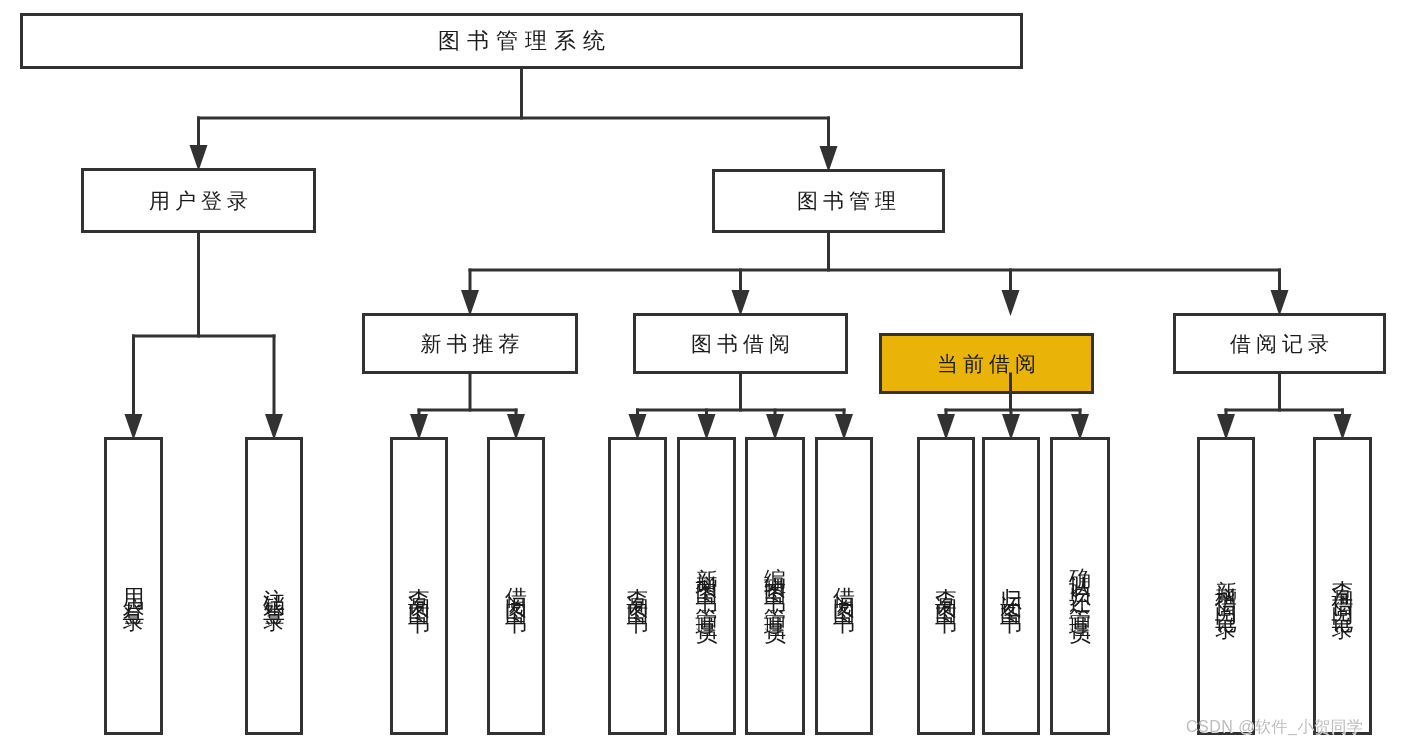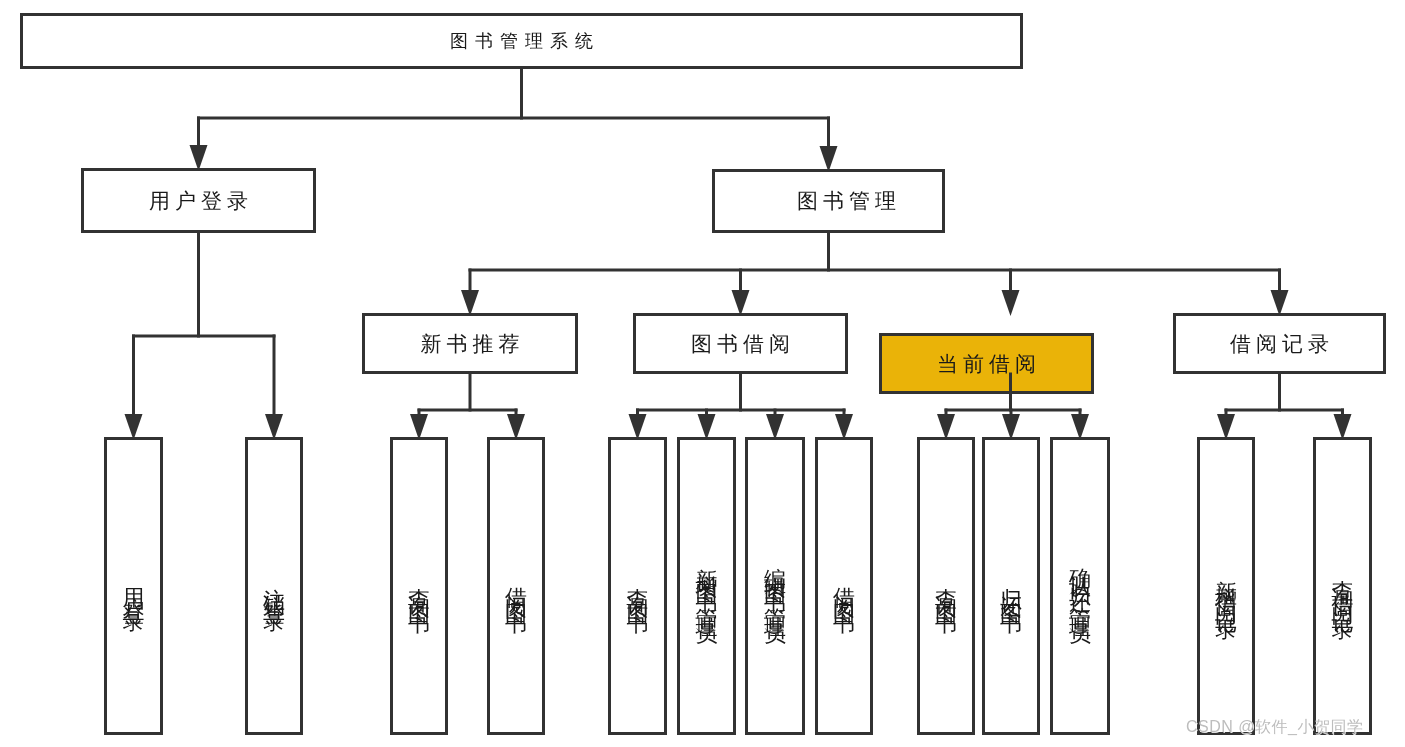--- a/index.html
+++ b/index.html
@@ -30,21 +30,21 @@
     z-index: 1;
     color: #1a1a1a;
   }
   .node.h .lbl {
     font-size: 21px;
     letter-spacing: 5px;
     white-space: nowrap;
     text-indent: 5px; 
   }
   .node.root .lbl {
-    font-size: 18px;
+    font-size: 22px;
     letter-spacing: 7px;
     text-indent: 7px;
   }
   .node.v .lbl {
     writing-mode: vertical-rl;
     text-orientation: mixed;
     font-size: 22px;
     letter-spacing: 8px;
     line-height: 1;
     white-space: nowrap;

